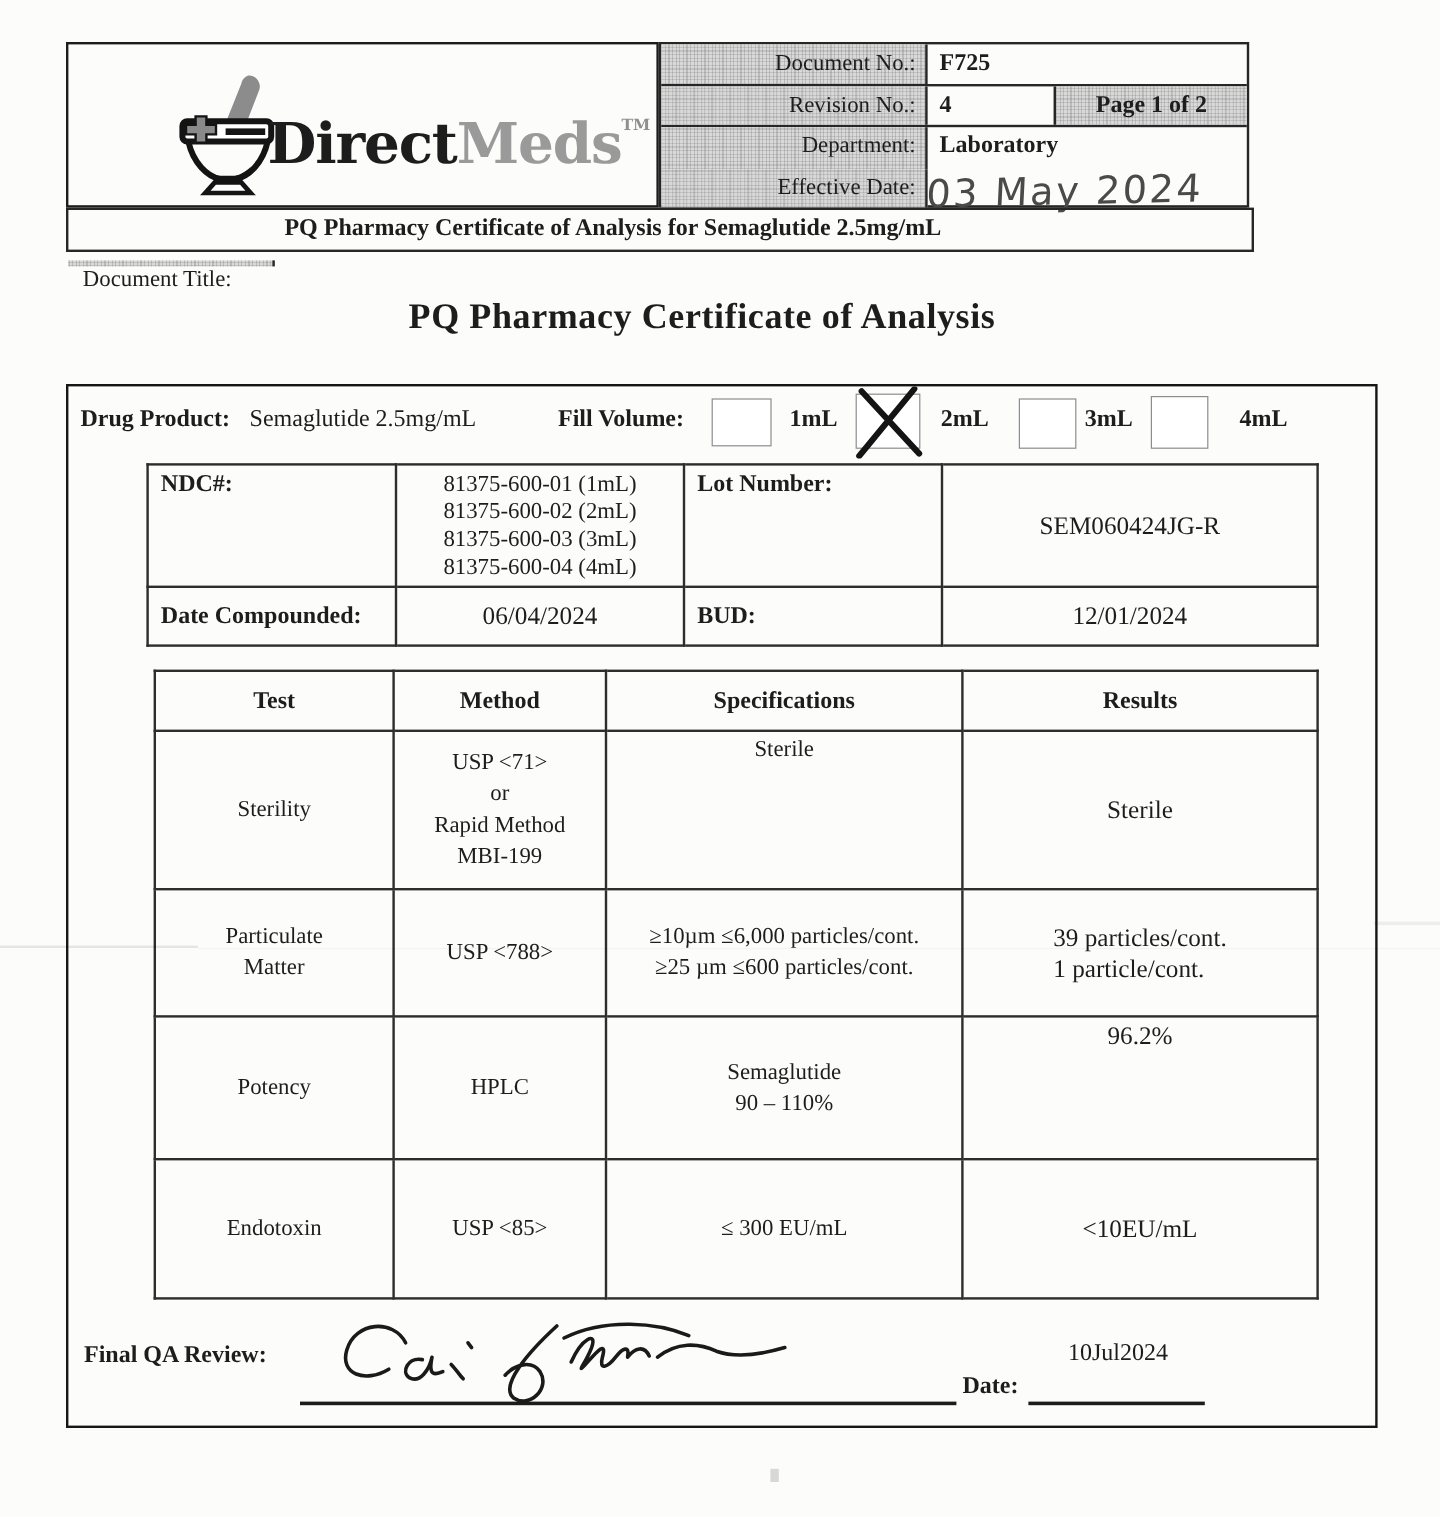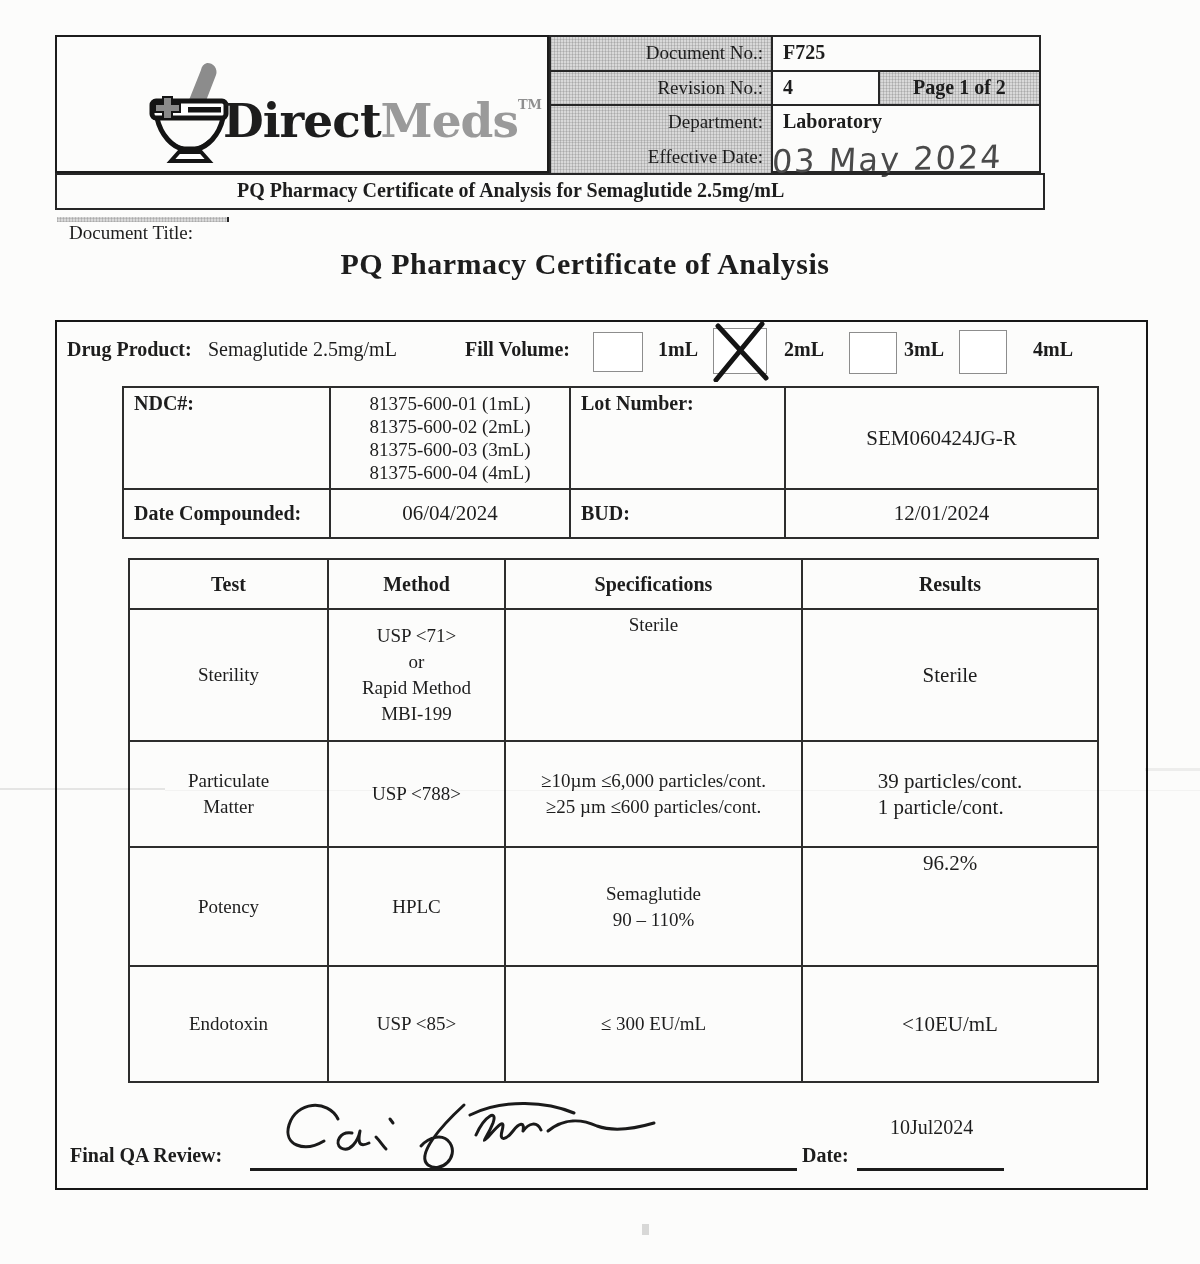--- a/index.html
+++ b/index.html
@@ -214,21 +214,21 @@
       </tr>
       <tr style="height:116px;">
         <td>Endotoxin</td>
         <td>USP &lt;85&gt;</td>
         <td>≤ 300 EU/mL</td>
         <td class="res">&lt;10EU/mL</td>
       </tr>
     </tbody>
       </table>
 
-    <div class="abs lbl" style="left:13px;top:822px;">Final QA Review:</div>
+    <div class="abs lbl" style="left:13px;top:796px;">Final QA Review:</div>
     <div class="sigline" style="left:193px;top:846px;width:547px;"></div>
     <svg class="sig-svg" width="420" height="90" viewBox="0 0 420 90">
       <g fill="none" stroke="#1a1a1a" stroke-width="3" stroke-linecap="round" stroke-linejoin="round">
         <path d="M86 34 C76 14 44 16 37 40 C31 60 52 68 72 56"></path>
         <path d="M100 48 C88 46 82 58 89 63 C98 68 106 56 108 46 C106 56 106 63 117 58"></path>
         <path d="M124 52 C128 56 131 61 134 64 M138 34 l3 4"></path>
         <path d="M212 20 C188 42 164 70 176 80 C189 89 207 72 198 58 C191 48 177 52 169 61"></path>
         <path d="M224 50 C233 30 246 24 241 38 C236 51 228 60 235 53 C245 42 254 31 250 46 C247 57 254 55 261 46 C267 38 273 36 271 46 C277 38 285 36 289 45"></path>
         <path d="M218 30 C252 13 296 17 322 28"></path>
         <path d="M296 46 C312 33 330 34 345 41 C362 47 385 43 402 38"></path>

